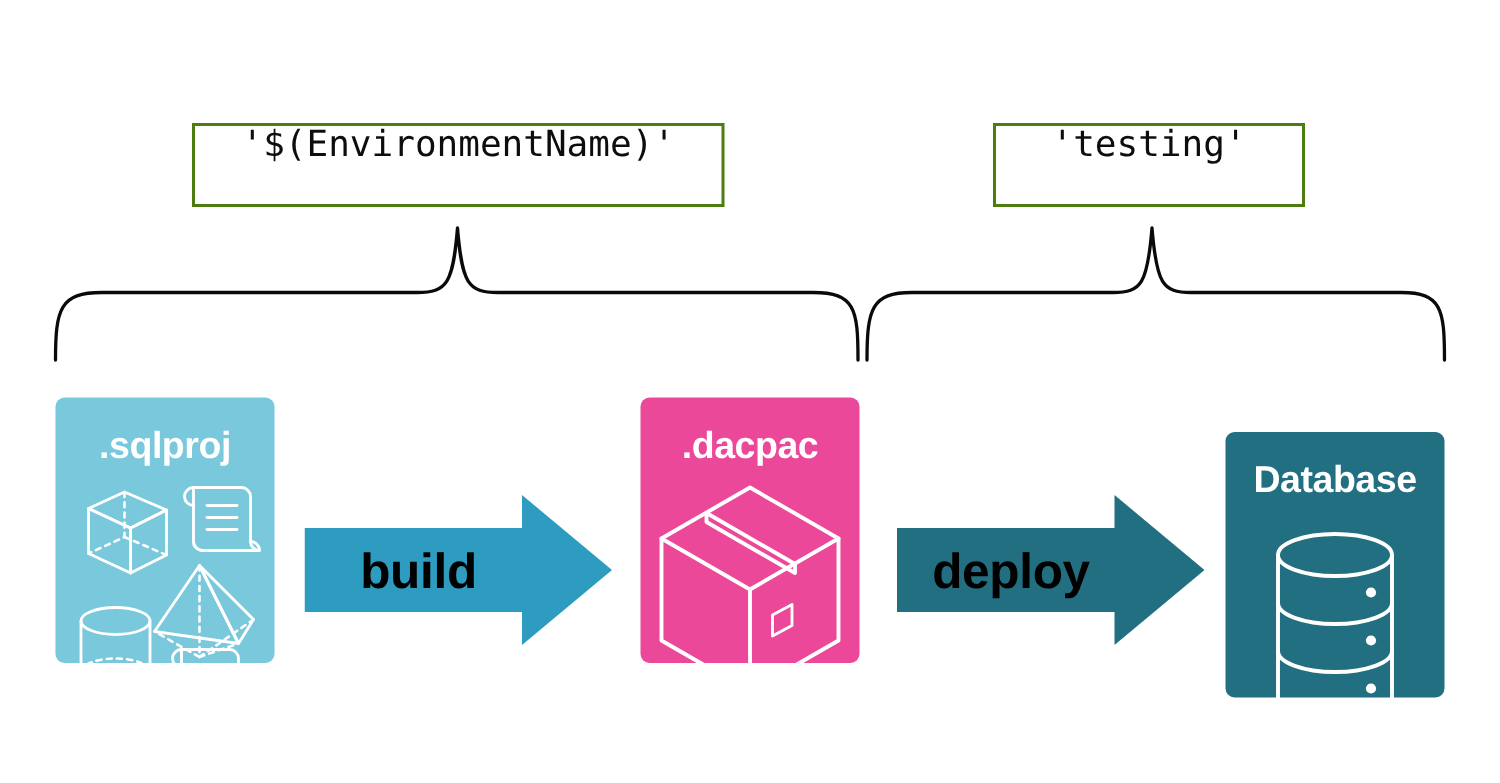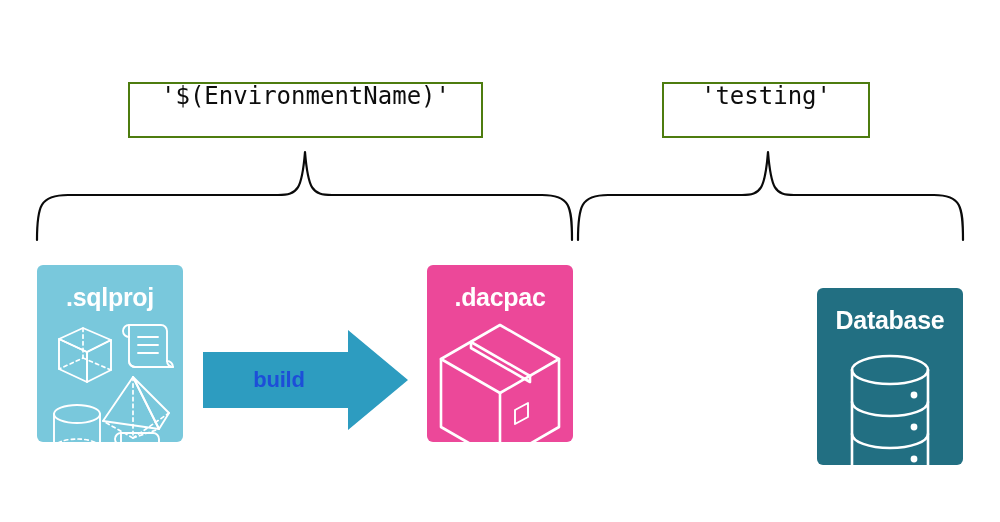--- a/index.html
+++ b/index.html
@@ -138,22 +138,22 @@
     position: absolute;
     left: 0;
     top: 0;
     width: 152px;
     height: 100px;
     display: flex;
     align-items: center;
     justify-content: center;
     font-family: "Liberation Sans", sans-serif;
     font-weight: bold;
-    font-size: 22px;
-    color: #1d4ed8;
+    font-size: 33px;
+    color: #000000;
     letter-spacing: -0.2px;
     line-height: 1;
     white-space: nowrap;
   }
 </style>
 </head>
 <body>
 
 <div id="canvas">
 
@@ -254,14 +254,20 @@
     </svg>
   </div>
 
   <div class="arrow" id="arrow-build">
     <svg viewBox="0 0 205 100" width="205" height="100">
       <path d="M 0,22 L 145,22 L 145,0 L 205,50 L 145,100 L 145,78 L 0,78 Z" fill="#2D9CC0"></path>
     </svg>
     <div class="arrow-label">build</div>
   </div>
 
+  <div class="arrow" id="arrow-deploy">
+    <svg viewBox="0 0 205 100" width="205" height="100">
+      <path d="M 0,22 L 145,22 L 145,0 L 205,50 L 145,100 L 145,78 L 0,78 Z" fill="#226F82"></path>
+    </svg>
+    <div class="arrow-label">deploy</div>
+  </div>
 
 </div>
 
 </body></html>

